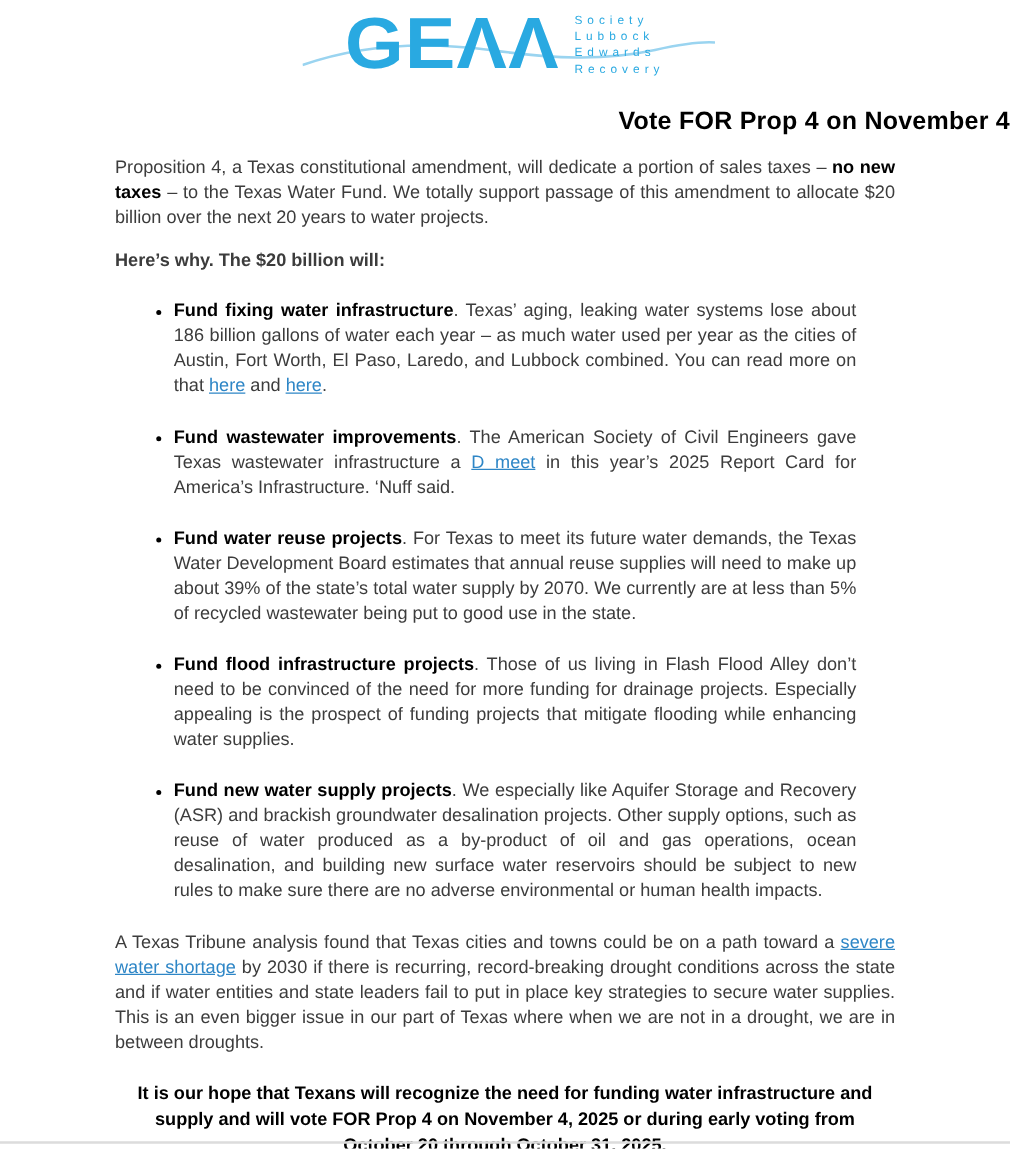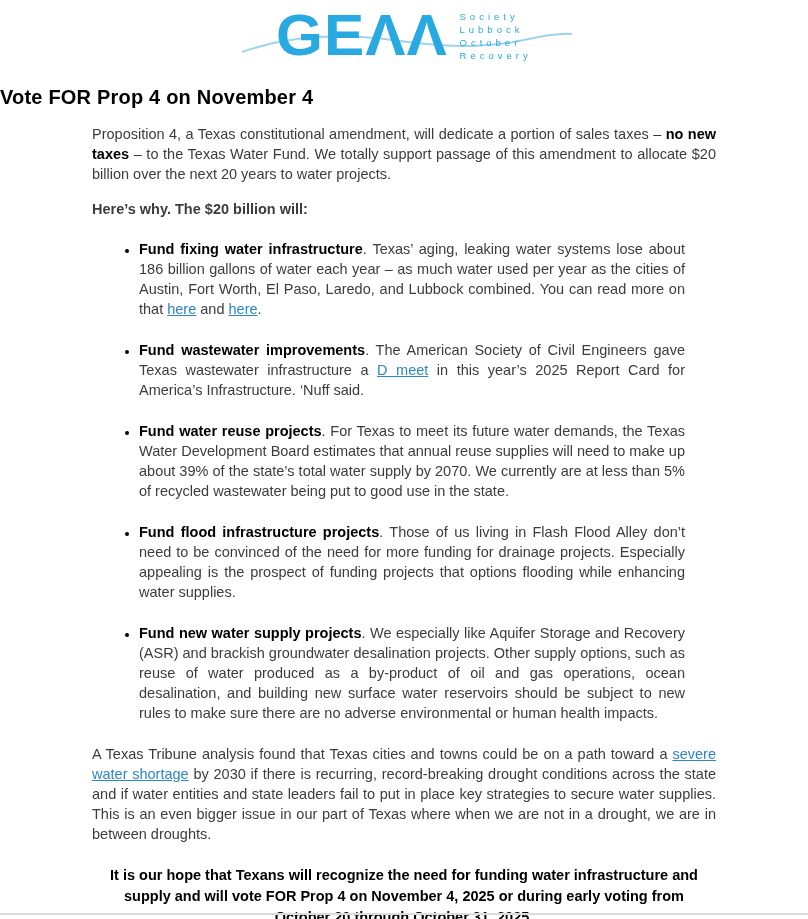--- a/index.html
+++ b/index.html
@@ -57,21 +57,21 @@
   }
   .logo-tagline div{
     font-size:9.5px;
     letter-spacing:4px;
     line-height:13px;
     color:var(--brand);
   }
   
   .title{
     margin:24px 0 0 0;
-    text-align:left;
+    text-align:right;
     font-size:20px;
     font-weight:bold;
     color:var(--heading);
     letter-spacing:0.2px;
   }
   .content{
     width:624px;
     margin:0 auto;
     color:var(--body);
     font-size:14.5px;
@@ -124,39 +124,39 @@
 
   <header class="logo-row">
     <div class="logo-wrap">
       <svg class="wave" width="330" height="44" viewBox="0 0 330 44" aria-hidden="true">
         <path d="M0,30 C40,16 90,10 150,18 C200,25 240,27 282,18 C300,14 316,11 330,12" fill="none" stroke="#9AD4F0" stroke-width="2"></path>
       </svg>
       <div class="logo-acronym">GEΛΛ</div>
       <div class="logo-tagline">
         <div>Society</div>
         <div>Lubbock</div>
-        <div>October</div>
+        <div>Edwards</div>
         <div>Recovery</div>
       </div>
     </div>
   </header>
 
   <h1 class="title">Vote FOR Prop 4 on November 4</h1>
 
   <main class="content">
 
     <p class="para"><span>Proposition 4, a Texas constitutional amendment, will dedicate a portion of sales taxes – </span><span class="b">no new taxes</span><span> – to the Texas Water Fund. We totally support passage of this amendment to allocate $20 billion over the next 20 years to water projects.</span></p>
 
     <p class="para no-justify">Here’s why. The $20 billion will:</p>
 
     <ul class="bullets">
       <li><span class="b">Fund fixing water infrastructure</span><span>. Texas’ aging, leaking water systems lose about 186 billion gallons of water each year – as much water used per year as the cities of Austin, Fort Worth, El Paso, Laredo, and Lubbock combined. You can read more on that </span><a class="link" href="#">here</a><span> and </span><a class="link" href="#">here</a><span>.</span></li>
       <li><span class="b">Fund wastewater improvements</span><span>. The American Society of Civil Engineers gave Texas wastewater infrastructure a </span><a class="link" href="#">D meet</a><span> in this year’s 2025 Report Card for America’s Infrastructure. ‘Nuff said.</span></li>
       <li><span class="b">Fund water reuse projects</span><span>. For Texas to meet its future water demands, the Texas Water Development Board estimates that annual reuse supplies will need to make up about 39% of the state’s total water supply by 2070. We currently are at less than 5% of recycled wastewater being put to good use in the state.</span></li>
-      <li><span class="b">Fund flood infrastructure projects</span><span>. Those of us living in Flash Flood Alley don’t need to be convinced of the need for more funding for drainage projects. Especially appealing is the prospect of funding projects that options flooding while enhancing water supplies.</span></li>
+      <li><span class="b">Fund flood infrastructure projects</span><span>. Those of us living in Flash Flood Alley don’t need to be convinced of the need for more funding for drainage projects. Especially appealing is the prospect of funding projects that mitigate flooding while enhancing water supplies.</span></li>
       <li><span class="b">Fund new water supply projects</span><span>. We especially like Aquifer Storage and Recovery (ASR) and brackish groundwater desalination projects. Other supply options, such as reuse of water produced as a by-product of oil and gas operations, ocean desalination, and building new surface water reservoirs should be subject to new rules to make sure there are no adverse environmental or human health impacts.</span></li>
     </ul>
 
     <p class="para"><span>A Texas Tribune analysis found that Texas cities and towns could be on a path toward a </span><a class="link" href="#">severe water shortage</a><span> by 2030 if there is recurring, record-breaking drought conditions across the state and if water entities and state leaders fail to put in place key strategies to secure water supplies. This is an even bigger issue in our part of Texas where when we are not in a drought, we are in between droughts.</span></p>
 
     <p class="final">It is our hope that Texans will recognize the need for funding water infrastructure and supply and will vote FOR Prop 4 on November 4, 2025 or during early voting from October 20 through October 31, 2025.</p>
 
   </main>
 
   <div class="bottom-rule"></div>

